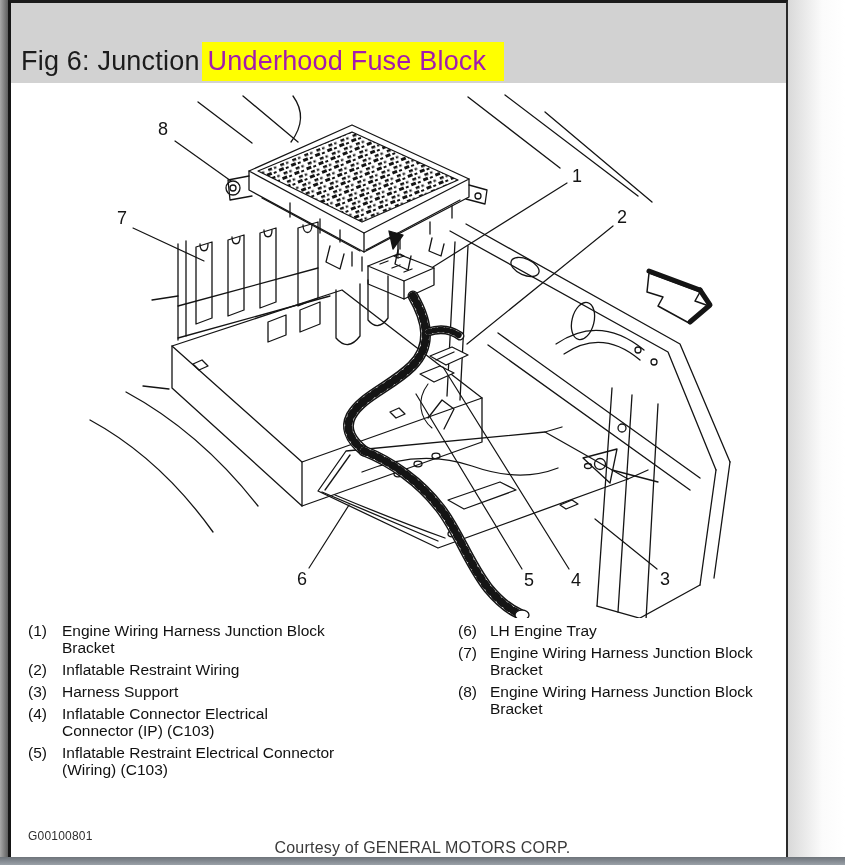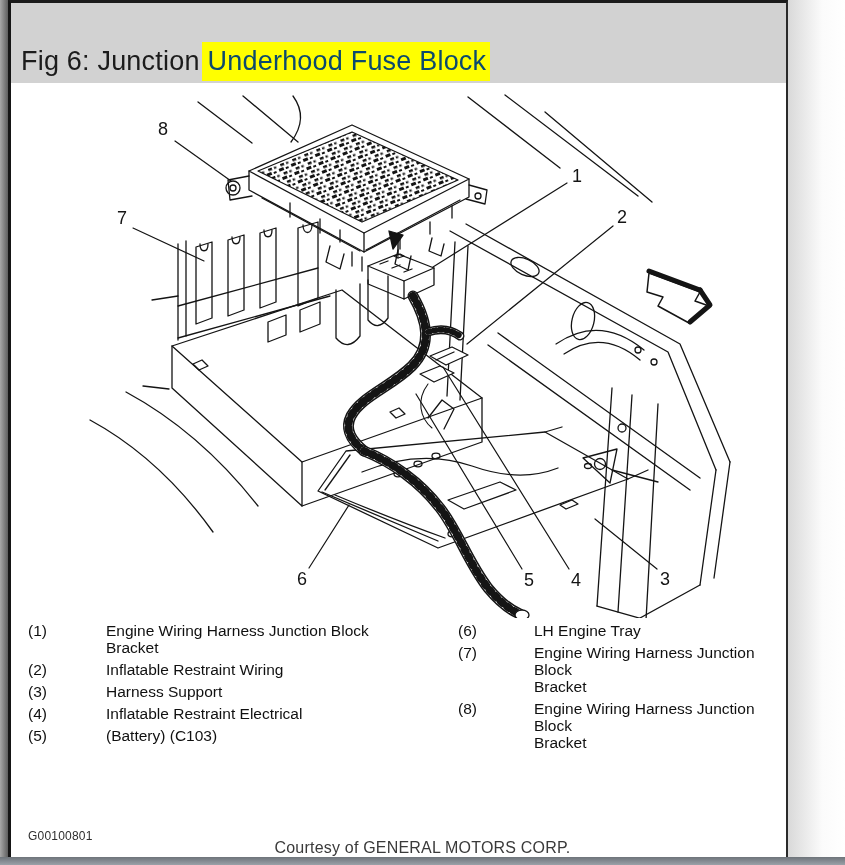--- a/index.html
+++ b/index.html
@@ -25,34 +25,34 @@
   .header{
     position:absolute;left:0;top:0;width:100%;height:80px;
     background:#d2d2d2;
     display:flex;align-items:flex-end;
     padding:0 0 6px 10px;box-sizing:border-box;
   }
   .title{
     font-size:27px;letter-spacing:0.2px;color:#1c1c1c;white-space:pre;
   }
   .title .hl{
-    background:#ffff00;padding:4px 4px 5px 6px;margin-left:2px;color:#0c4a6e;
+    background:#ffff00;padding:4px 18px 5px 6px;margin-left:2px;color:#a21caf;
   }
   .diagram-wrap{position:absolute;left:0;top:82px;width:775px;height:533px;}
   svg text.callout{
     font-family:"Liberation Sans","DejaVu Sans",sans-serif;
     font-size:18px;fill:#141414;
   }
   .legend-col{position:absolute;top:619px;font-size:15.5px;line-height:17px;color:#101010;}
   .legend-col.left{left:17px;width:370px;}
   .legend-col.right{left:447px;width:325px;}
   .legend-item{display:flex;margin-bottom:5px;}
   .legend-num{width:34px;flex:none;}
   .legend-col.right .legend-num{width:32px;}
-  .legend-lines{flex:1;margin-left:44px;}
+  .legend-lines{flex:1;}
   .figure-id{
     position:absolute;left:17px;top:826px;font-size:12px;color:#2e2e2e;letter-spacing:0.2px;text-align:right;
   }
   .courtesy{
     position:absolute;left:0;top:839px;width:845px;text-align:center;
     font-size:16px;color:#3a3a3a;font-stretch:condensed;letter-spacing:0.2px;
   }
   .bottom-bar{
     position:absolute;left:0;bottom:0;width:845px;height:8px;
     background:linear-gradient(to bottom,#6e747a 0%,#7d838a 35%,#9aa1a8 100%);
@@ -261,27 +261,29 @@
     </div>
     <div class="legend-item">
       <span class="legend-num">(3)</span>
       <span class="legend-lines">
           <div>Harness Support</div>
         </span>
     </div>
     <div class="legend-item">
       <span class="legend-num">(4)</span>
       <span class="legend-lines">
-          <div>Inflatable Restraint Electrical</div>
+          <div>Inflatable Connector Electrical</div>
+          <div>Connector (IP) (C103)</div>
         </span>
     </div>
     <div class="legend-item">
       <span class="legend-num">(5)</span>
       <span class="legend-lines">
-          <div>(Battery) (C103)</div>
+          <div>Inflatable Restraint Electrical Connector</div>
+          <div>(Wiring) (C103)</div>
         </span>
     </div>
   </div>
 
   <div class="legend-col right">
     <div class="legend-item">
       <span class="legend-num">(6)</span>
       <span class="legend-lines">
           <div>LH Engine Tray</div>
         </span>

